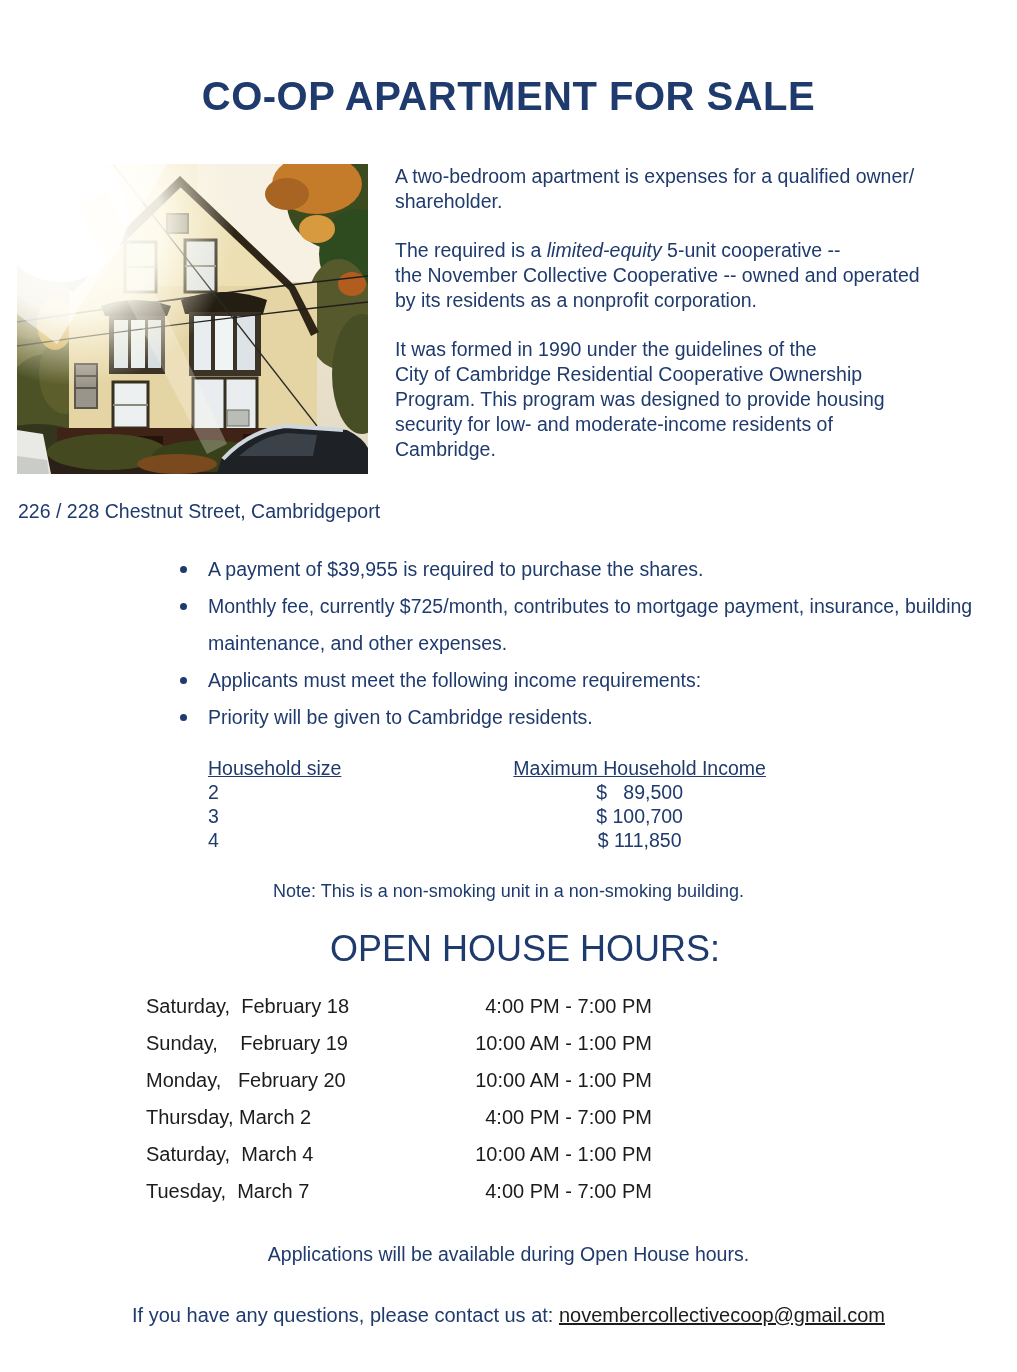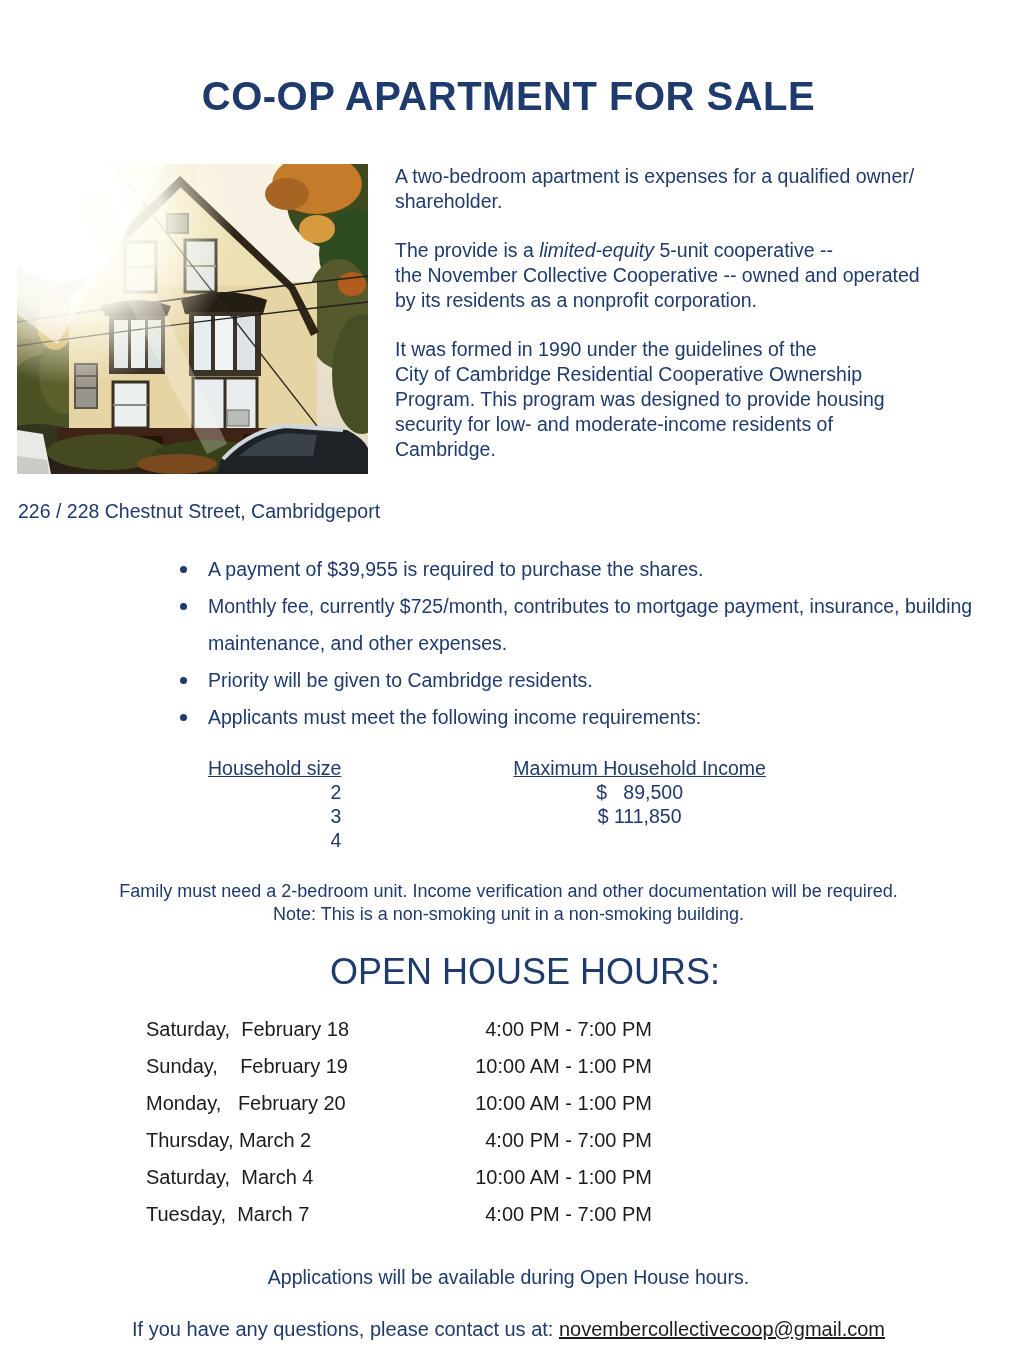--- a/index.html
+++ b/index.html
@@ -28,40 +28,40 @@
   .address { margin:26px 0 0 18px; font-size:19.5px; }
 
   .bullets { margin:28px 0 0 0; padding:0 0 0 208px; list-style:none; font-size:19.5px; }
   .bullets li { position:relative; width:778px; line-height:37px; }
   .bullets li::before {
     content:""; position:absolute; left:-28px; top:15px;
     width:7px; height:7px; border-radius:50%; background:#1f3a6d;
   }
 
   .income-table { display:flex; margin:20px 0 0 208px; font-size:19.5px; line-height:24px; }
-  .col-sizes { display:inline-block; text-align:right; }
+  .col-sizes { display:inline-block; text-align:left; }
   .col-incomes { display:inline-block; margin-left:172px; text-align:center; }
   .th { text-decoration:underline; }
   .pre { white-space:pre; }
 
   .notes { margin-top:28px; text-align:center; font-size:18px; line-height:23px; }
 
   .oh-heading {
     margin:26px 0 0 1px; text-align:center;
     font-size:36px; font-weight:400; color:#1f3a6d; line-height:1.1;padding-left:32px;
   }
 
   .schedule { margin:26px 0 0 146px; width:506px; color:#1c1c1c; font-size:20px; }
   .sched-row { display:flex; justify-content:space-between; align-items:baseline; height:37px;gap:15px; }
   .sched-day { white-space:pre; }
   .sched-time { white-space:pre; }
 
   .apps-note { margin-top:26px; text-align:center; font-size:19.5px; }
 
-  .contact { margin-top:29px; text-align:center; font-size:20px; }
+  .contact { margin-top:38px; text-align:center; font-size:20px; }
   .email { color:#1c1c1c; text-decoration:underline; cursor:pointer; }
 </style>
 </head>
 <body>
 
 <div class="page">
 
   <h1 class="title">CO-OP APARTMENT FOR SALE</h1>
 
   <div class="hero">
@@ -162,56 +162,56 @@
         <circle cx="58" cy="62" r="160" fill="url(#sun)"></circle>
         <circle cx="44" cy="52" r="66" fill="#ffffff"></circle>
         <polygon points="0,0 150,0 40,180 0,150" fill="#ffffff" opacity="0.55"></polygon>
         <polygon points="60,40 90,28 210,280 190,290" fill="#fffdf0" opacity="0.28"></polygon>
       </svg>
     </div>
 
     <div class="intro">
       <p>A two-bedroom apartment is expenses for a qualified owner/
 shareholder.</p>
-      <p><span>The provide is a </span><span class="italic">limited-equity</span><span> 5-unit cooperative --
+      <p><span>The required is a </span><span class="italic">limited-equity</span><span> 5-unit cooperative --
 the November Collective Cooperative -- owned and operated
 by its residents as a nonprofit corporation.</span></p>
       <p>It was formed in 1990 under the guidelines of the
 City of Cambridge Residential Cooperative Ownership
 Program. This program was designed to provide housing
 security for low- and moderate-income residents of
 Cambridge.</p>
     </div>
   </div>
 
   <div class="address">226 / 228 Chestnut Street, Cambridgeport</div>
 
   <ul class="bullets">
     <li>A payment of $39,955 is required to purchase the shares.</li>
     <li>Monthly fee, currently $725/month, contributes to mortgage payment, insurance, building maintenance, and other expenses.</li>
+    <li>Applicants must meet the following income requirements:</li>
     <li>Priority will be given to Cambridge residents.</li>
-    <li>Applicants must meet the following income requirements:</li>
   </ul>
 
   <div class="income-table">
     <div class="col-sizes">
       <div class="th">Household size</div>
       <div>2</div>
       <div>3</div>
       <div>4</div>
     </div>
     <div class="col-incomes">
       <div class="th">Maximum Household Income</div>
       <div class="pre">$   89,500</div>
+      <div class="pre">$ 100,700</div>
       <div class="pre">$ 111,850</div>
     </div>
   </div>
 
   <div class="notes">
-    <div>Family must need a 2-bedroom unit. Income verification and other documentation will be required.</div>
     <div>Note: This is a non-smoking unit in a non-smoking building.</div>
   </div>
 
   <h2 class="oh-heading">OPEN HOUSE HOURS:</h2>
 
   <div class="schedule">
     <div class="sched-row">
       <span class="sched-day">Saturday,  February 18</span>
       <span class="sched-time">4:00 PM - 7:00 PM</span>
     </div>

